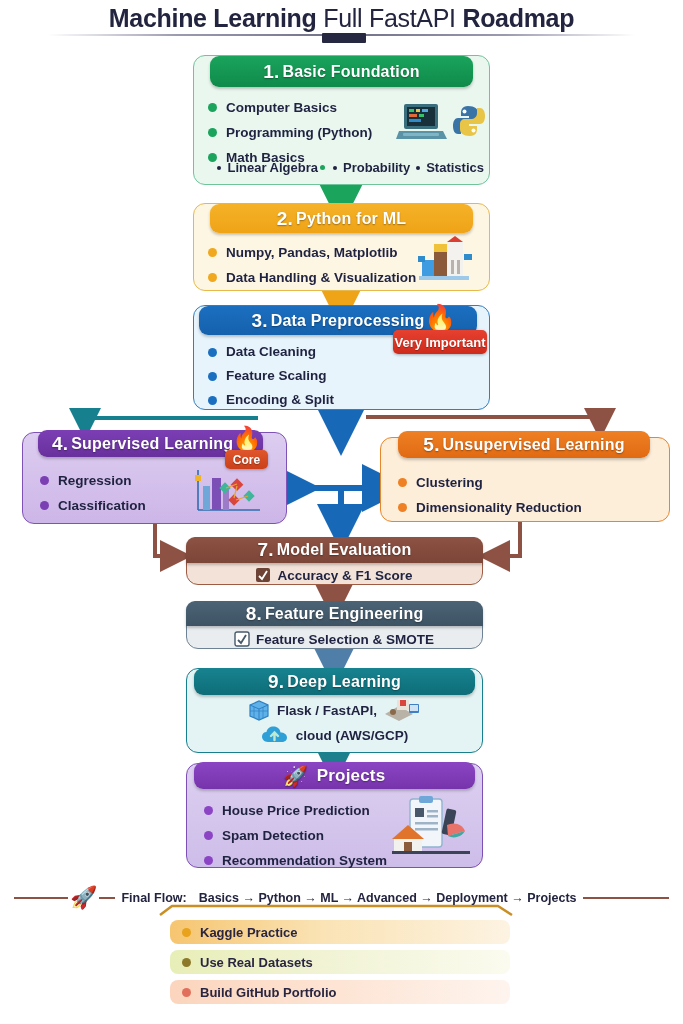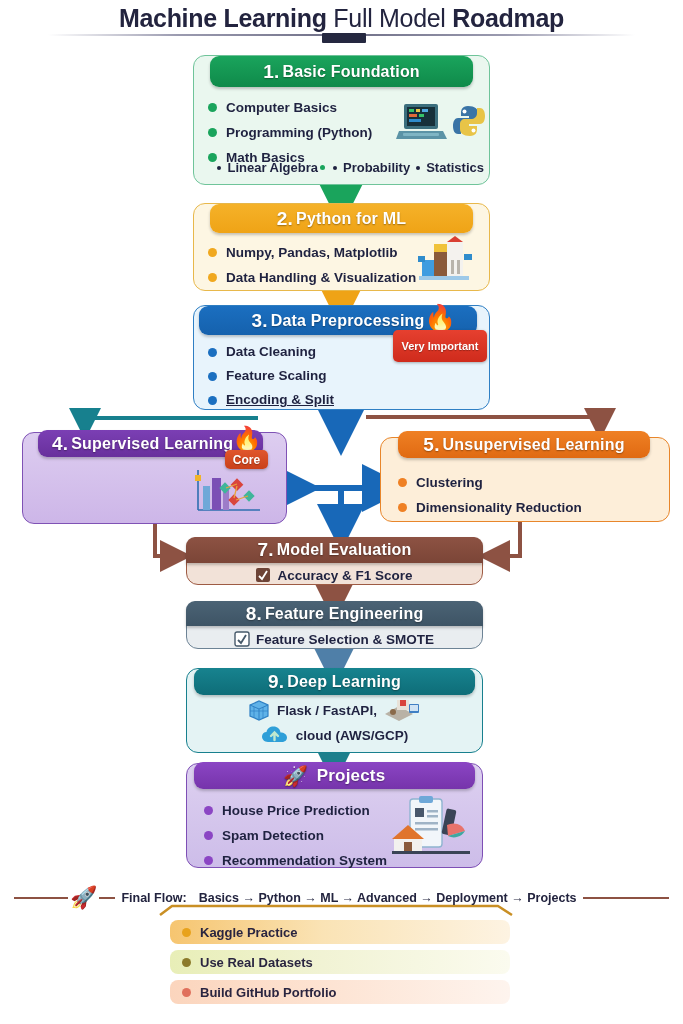--- a/index.html
+++ b/index.html
@@ -61,21 +61,21 @@
   .h9 { left: 194px; top: 668px; width: 281px; height: 27px; background: linear-gradient(180deg,#17838f,#0e6d78); }
   .c10 { left: 186px; top: 763px; width: 297px; height: 105px; background: linear-gradient(180deg,#ddd0f0,#cdbde9); border-color: #7e4fb5; }
   .h10 { left: 194px; top: 762px; width: 281px; height: 27px; background: linear-gradient(180deg,#8b45c4,#7634ab); }
 
   
   .badge {
     position: absolute; border-radius: 5px; color: #fff; font-weight: 700;
     display: flex; align-items: center; justify-content: center;
     text-shadow: 0 1px 1px rgba(0,0,0,.3); box-shadow: 0 1px 3px rgba(0,0,0,.3);
   }
-  .badge-vi { left: 393px; top: 330px; width: 94px; height: 32px; font-size: 11px;
+  .badge-vi { left: 393px; top: 330px; width: 94px; height: 24px; font-size: 13px;
     background: linear-gradient(180deg,#e6402f,#cf2b1c); }
   .badge-core { left: 225px; top: 450px; width: 43px; height: 19px; font-size: 12px;
     background: linear-gradient(180deg,#e0562c,#c9401a); }
 
   .flame { position: absolute; font-size: 26px; line-height: 1; }
   .f3 { left: 424px; top: 305px; }
   .f4 { left: 232px; top: 427px; font-size: 24px; }
 
   
   .bar { position: absolute; height: 24px; border-radius: 8px; display: flex; align-items: center; }
@@ -100,21 +100,21 @@
   .sub-row .sdot { width: 4px; height: 4px; border-radius: 50%; background: #1f2240; margin: 0 6px; }
   .sub-row .gdot { width: 5px; height: 5px; border-radius: 50%; background: #1aa45c; margin: 0 2px; }
 </style>
 </head>
 <body>
 
 <div id="root">
 
   <div class="title-wrap">
     <div class="title">
-      <span class="b">Machine Learning</span><span class="n"> Full Model </span><span class="b">Roadmap</span>
+      <span class="b">Machine Learning</span><span class="n"> Full FastAPI </span><span class="b">Roadmap</span>
     </div>
   </div>
   <div class="title-rule"></div>
   <div class="title-tab"></div>
 
   <svg id="wires" viewBox="0 0 683 1024">
     <defs>
       <marker id="ar-green" markerWidth="9" markerHeight="9" refX="4.5" refY="4.5" orient="auto">
         <path d="M0,0 L9,4.5 L0,9 Z" fill="#1aa45c"></path>
       </marker>
@@ -252,33 +252,43 @@
   <div class="badge badge-vi">Very Important</div>
   <div class="rows" style="left:208px; top:340px; width:250px;">
     <div class="row" style="height:24px;">
       <span class="dot" style="background:#1b6fc0"></span>
       <span>Data Cleaning</span>
     </div>
     <div class="row" style="height:24px;">
       <span class="dot" style="background:#1b6fc0"></span>
       <span>Feature Scaling</span>
     </div>
-    <div class="row" style="height:24px;text-decoration:underline;">
+    <div class="row" style="height:24px;">
       <span class="dot" style="background:#1b6fc0"></span>
       <span>Encoding &amp; Split</span>
     </div>
   </div>
 
   <div class="card c4"></div>
   <div class="hdr h4" style="justify-content:flex-start; padding-left:14px;">
     <span class="num">4.</span>
     <span class="txt">Supervised Learning</span>
   </div>
   <div class="flame f4">🔥</div>
   <div class="badge badge-core">Core</div>
+  <div class="rows" style="left:40px; top:468px; width:170px;">
+    <div class="row" style="height:25px;">
+      <span class="dot" style="background:#7b3fb4"></span>
+      <span>Regression</span>
+    </div>
+    <div class="row" style="height:25px;">
+      <span class="dot" style="background:#7b3fb4"></span>
+      <span>Classification</span>
+    </div>
+  </div>
   <svg class="icon-img" style="left:190px; top:466px;" width="78" height="50">
     <path d="M8,4 L8,44 M8,44 L70,44" stroke="#2f6fb0" stroke-width="1.6" fill="none"></path>
     <rect x="5" y="9" width="6" height="6" fill="#f0b429"></rect>
     <rect x="13" y="20" width="7" height="24" fill="#6fa8d8"></rect>
     <rect x="22" y="12" width="9" height="32" fill="#7b4fb5"></rect>
     <rect x="33" y="24" width="6" height="20" fill="#9c7cc9"></rect>
     <rect x="31" y="18" width="8" height="8" fill="#3fb59a" transform="rotate(45 35 22)"></rect>
     <rect x="43" y="14" width="9" height="9" fill="#d9443c" transform="rotate(45 47 18)"></rect>
     <rect x="40" y="30" width="8" height="8" fill="#d9443c" transform="rotate(45 44 34)"></rect>
     <rect x="55" y="26" width="8" height="8" fill="#3fb59a" transform="rotate(45 59 30)"></rect>

